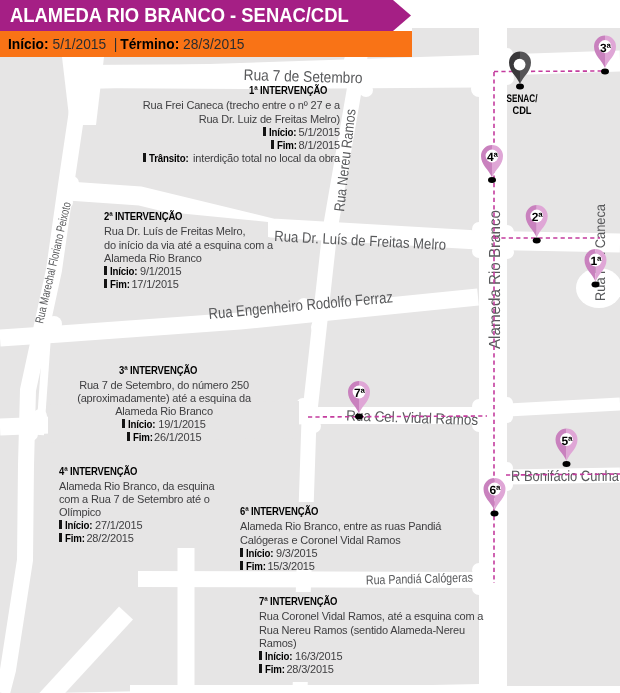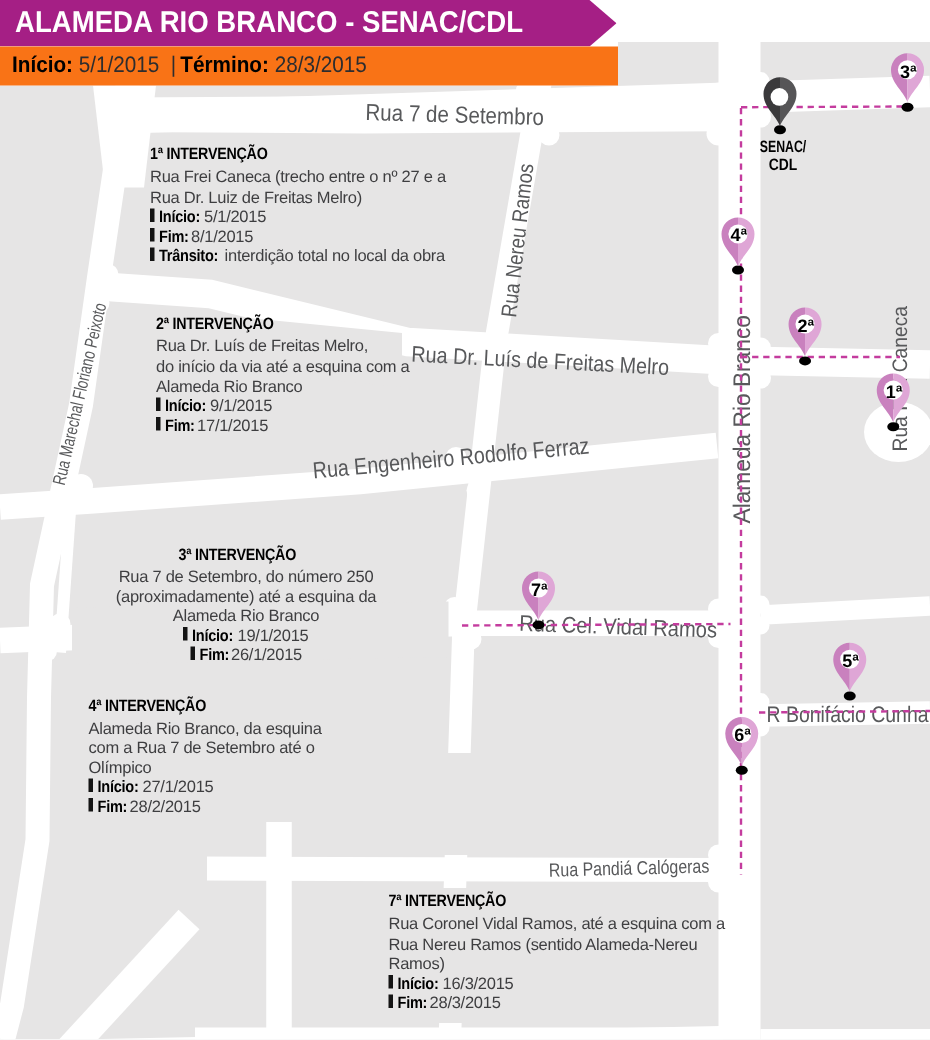--- a/index.html
+++ b/index.html
@@ -197,21 +197,21 @@
   <svg width="411" height="31">
         <polygon points="0,0 393,0 411,15.5 393,31 0,31" fill="#a51f85"></polygon>
       </svg>
   <div style="position:absolute;left:10px;top:4px;color:#fff;font-size:20px;font-weight:bold;white-space:nowrap;transform:scaleX(0.92);transform-origin:0 0;">ALAMEDA RIO BRANCO - SENAC/CDL</div>
 </div>
 
 <div style="position:absolute;left:0;top:31px;width:412px;height:26px;background:#f97316;">
   <div style="position:absolute;left:8px;top:4px;font-size:15px;color:#2d2d2f;white-space:nowrap;transform:scaleX(0.92);transform-origin:0 0;"><b style="color:#000">Início:</b> 5/1/2015&nbsp; | <b style="color:#000">Término:</b> 28/3/2015</div>
 </div>
 
-<div class="blk" style="left:100px;top:97px;width:240px;">
+<div class="blk" style="left:100px;top:84px;width:240px;text-align:right;">
   <b class="t">1ª INTERVENÇÃO</b><br>
   Rua Frei Caneca (trecho entre o nº 27 e a<br>
   Rua Dr. Luiz de Freitas Melro)<br>
   <span class="m"></span><b class="l">Início:</b> 5/1/2015<br>
   <span class="m"></span><b class="l">Fim:</b> 8/1/2015<br>
   <span class="m"></span><b class="l">Trânsito:</b> interdição total no local da obra
 </div>
 
 <div class="blk" style="left:104px;top:210px;width:200px;">
   <b class="t">2ª INTERVENÇÃO</b><br>
@@ -234,20 +234,27 @@
 <div class="blk" style="left:59px;top:465px;width:210px;line-height:13px;">
   <b class="t">4ª INTERVENÇÃO</b><br>
   Alameda Rio Branco, da esquina<br>
   com a Rua 7 de Setembro até o<br>
   Olímpico<br>
   <span class="m"></span><b class="l">Início:</b> 27/1/2015<br>
   <span class="m"></span><b class="l">Fim:</b> 28/2/2015
 </div>
 
 
+<div class="blk" style="left:240px;top:505px;width:230px;">
+  <b class="t">6ª INTERVENÇÃO</b><br>
+  Alameda Rio Branco, entre as ruas Pandiá<br>
+  Calógeras e Coronel Vidal Ramos<br>
+  <span class="m"></span><b class="l">Início:</b> 9/3/2015<br>
+  <span class="m"></span><b class="l">Fim:</b> 15/3/2015
+</div>
 
 <div class="blk" style="left:240px;top:595px;width:235px;margin-left:19px;">
   <b class="t">7ª INTERVENÇÃO</b><br>
   Rua Coronel Vidal Ramos, até a esquina com a<br>
   Rua Nereu Ramos (sentido Alameda-Nereu<br>
   Ramos)<br>
   <span class="m"></span><b class="l">Início:</b> 16/3/2015<br>
   <span class="m"></span><b class="l">Fim:</b> 28/3/2015
 </div>
 

